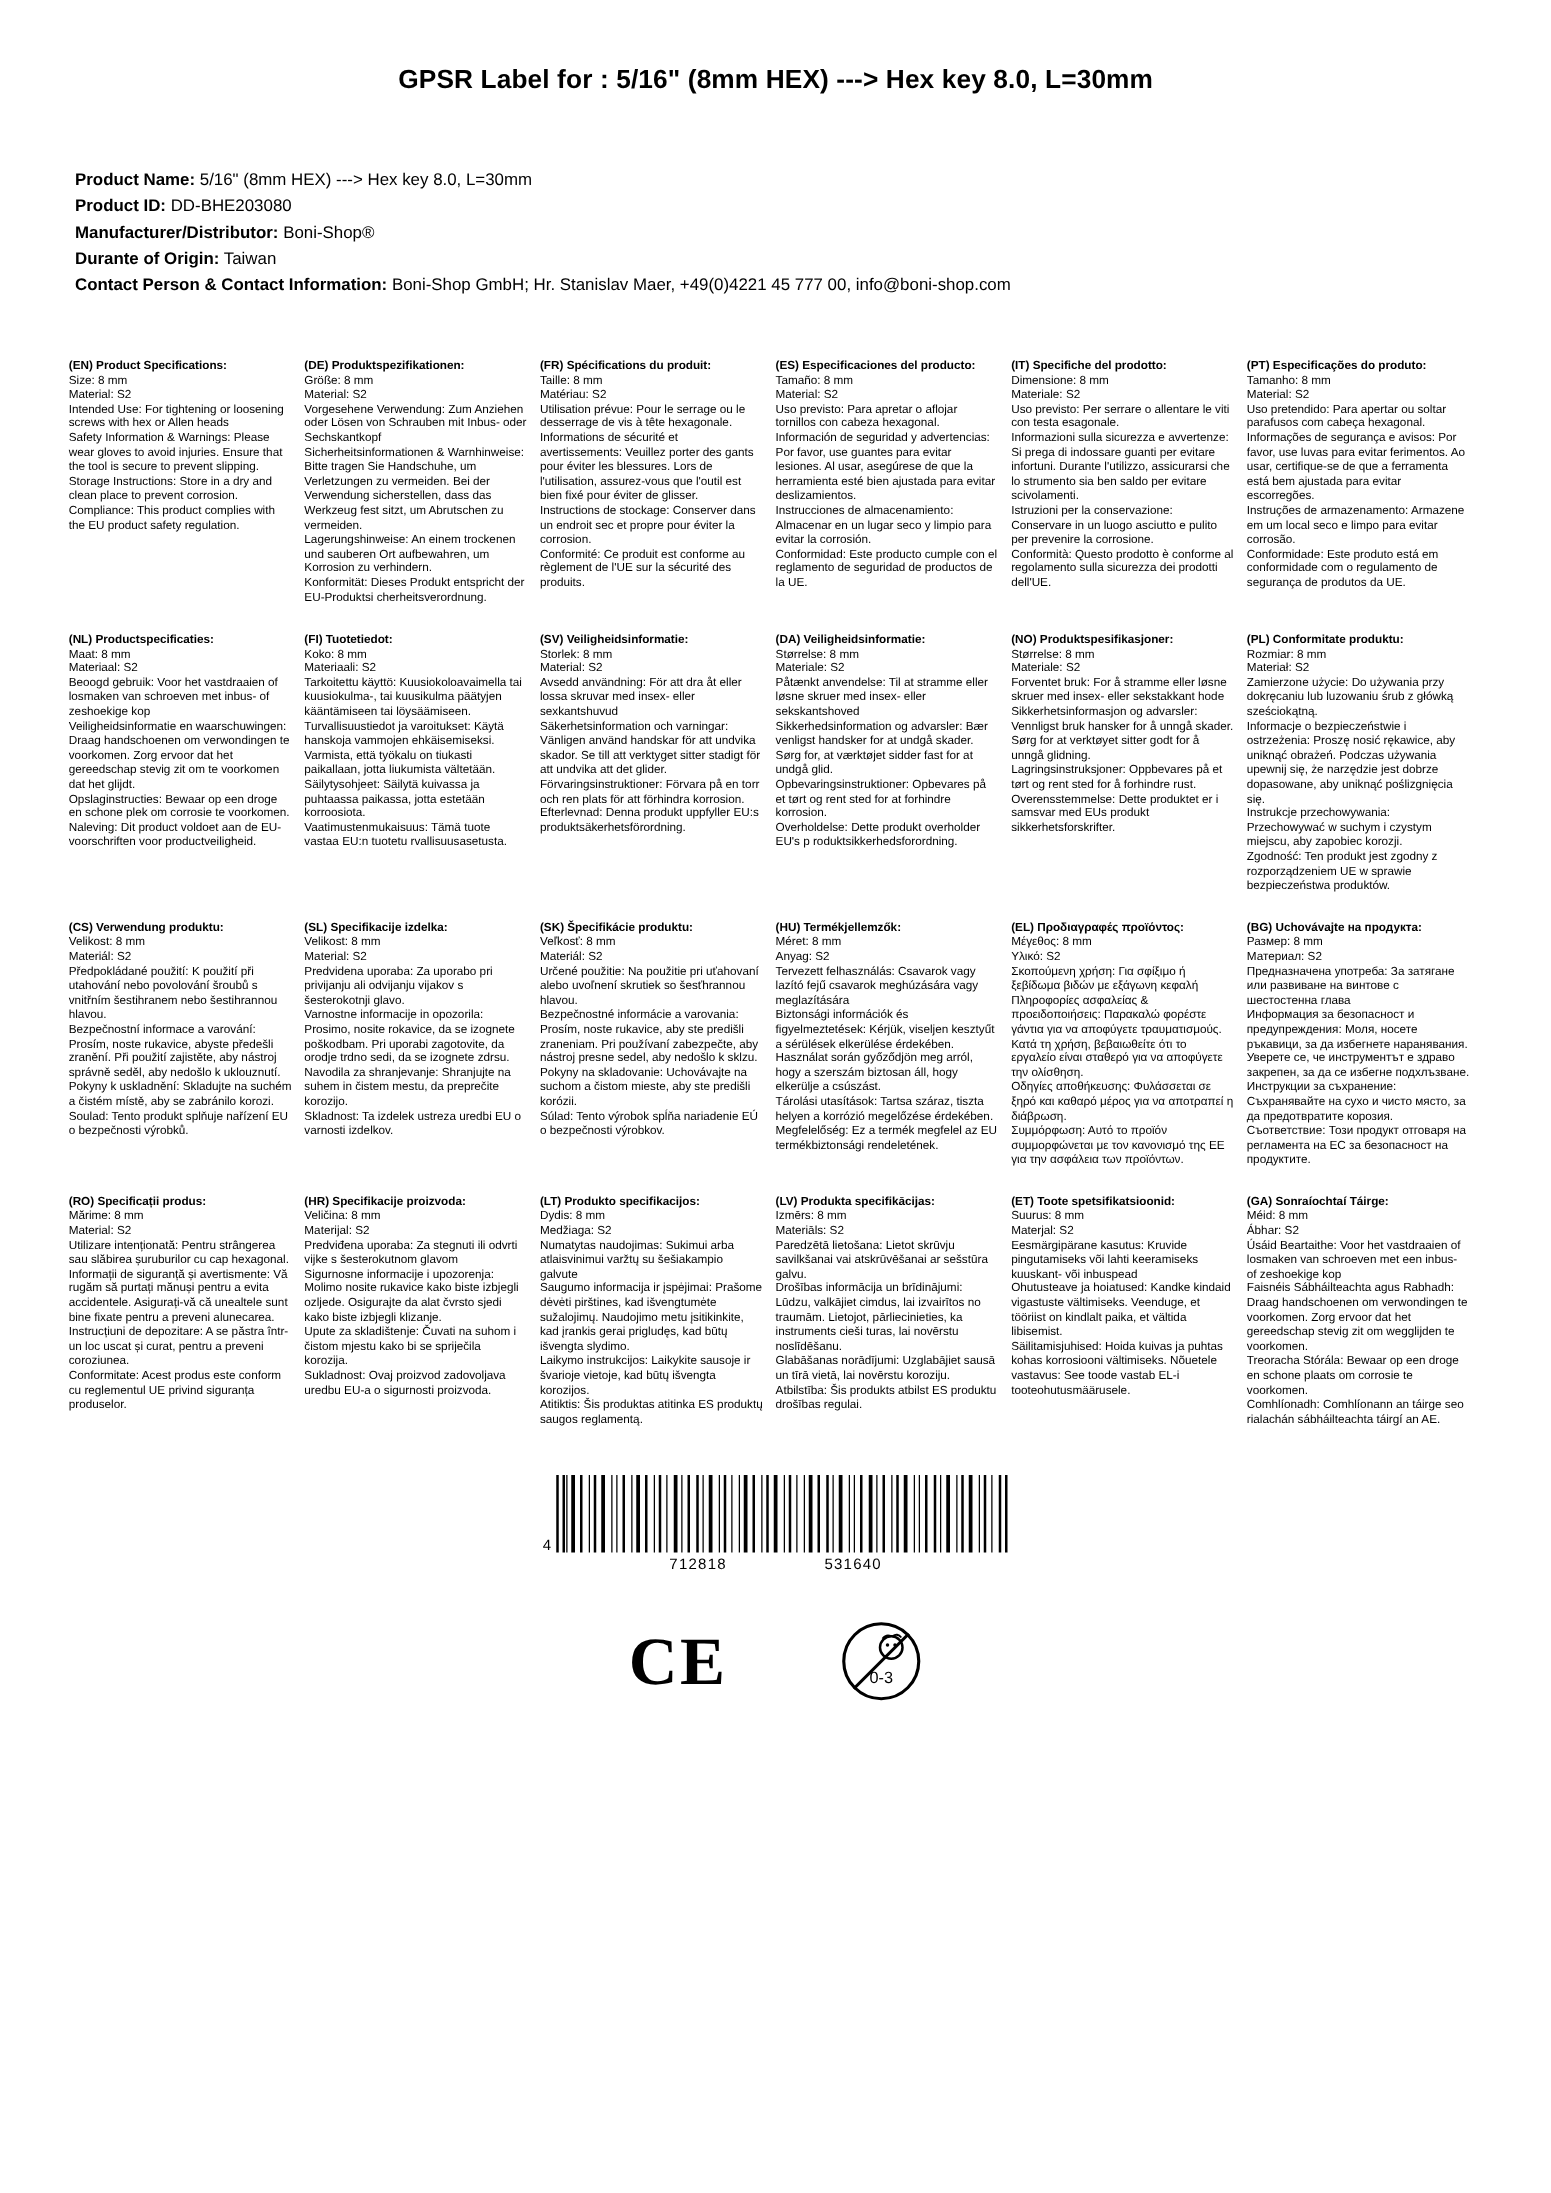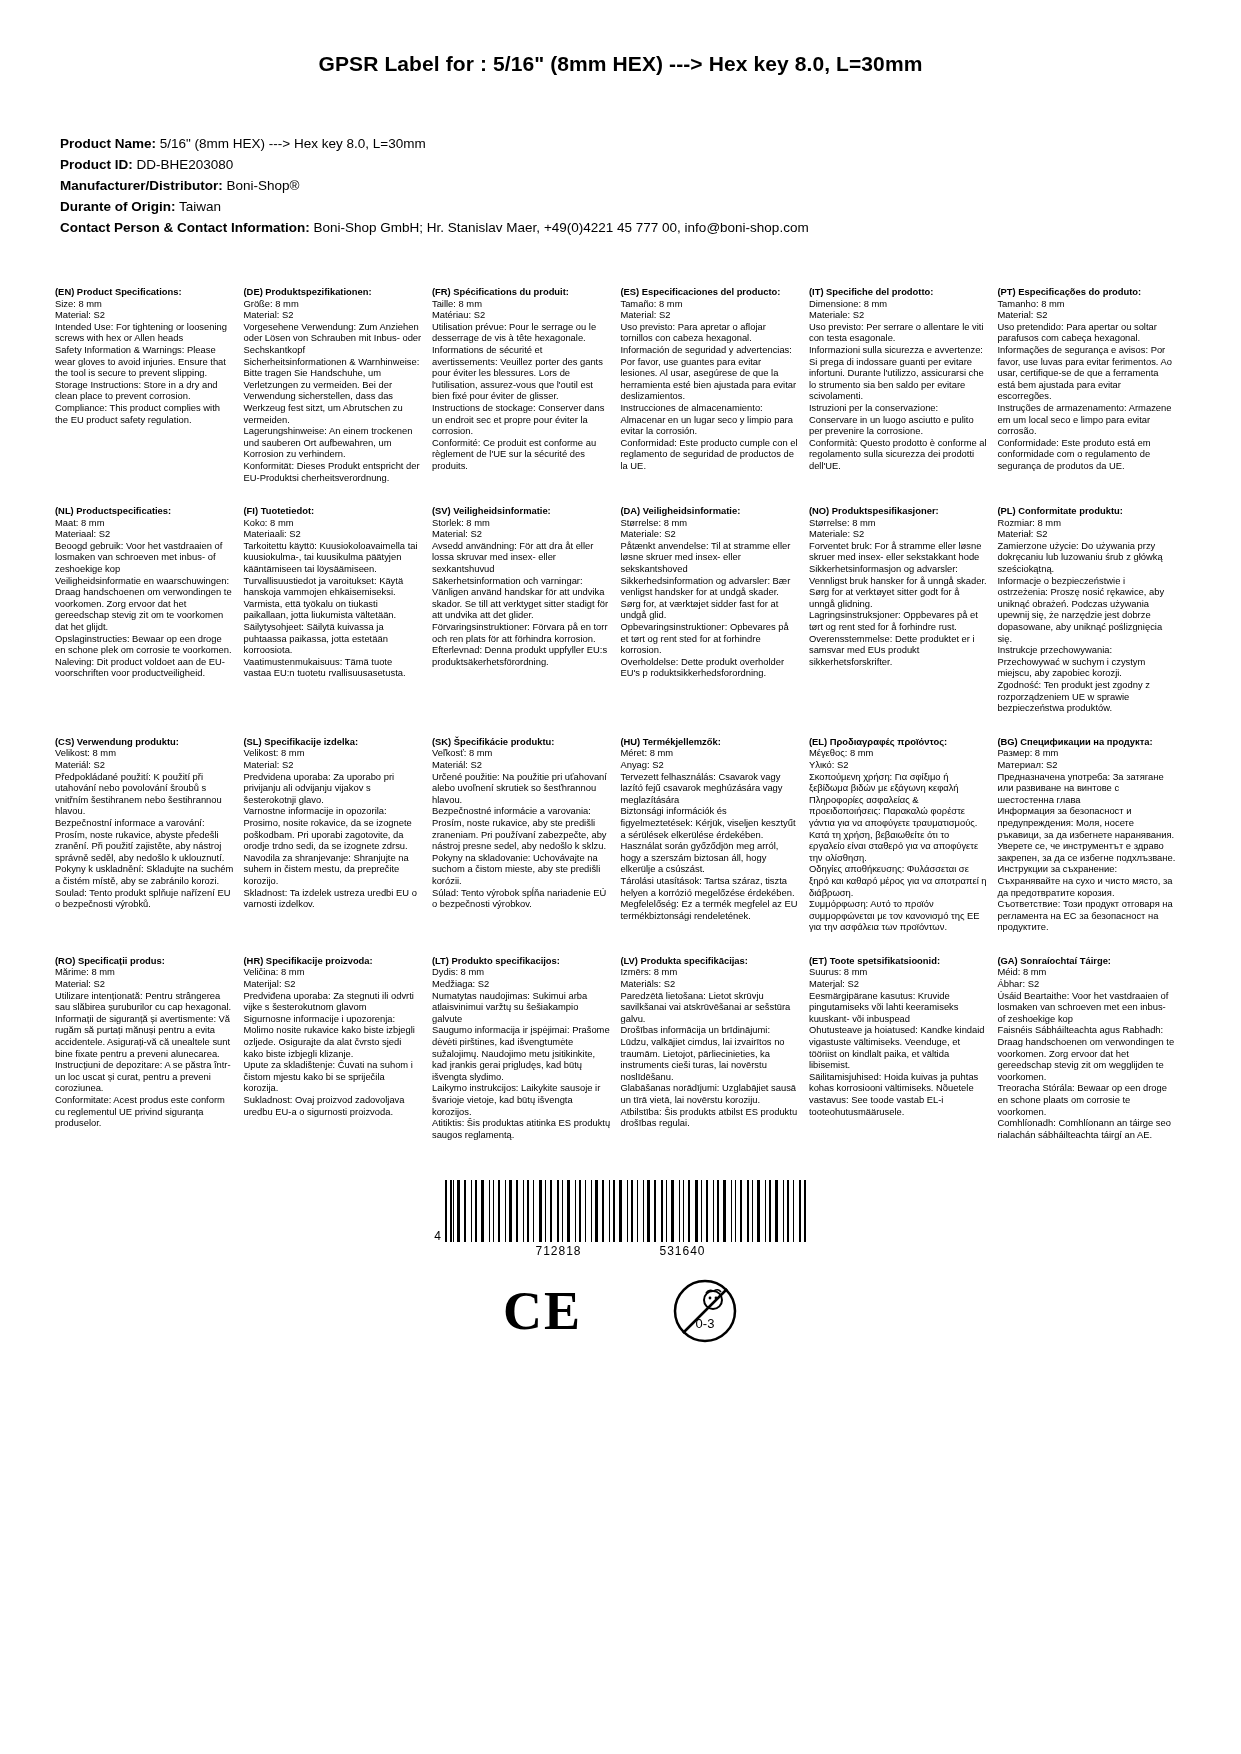--- a/index.html
+++ b/index.html
@@ -98,21 +98,21 @@
   .barcode-nums {
     display: flex;
     justify-content: center;
     width: 300px;
     font-size: 12px;
     margin-top: 2px;
     letter-spacing: 1px;
   }
   .barcode-nums .g1 { margin-right: 78px; }
   .marks {
-    margin-top: 20px;
+    margin-top: 38px;
     display: flex;
     justify-content: center;
     align-items: center;
     gap: 90px;
     padding-bottom: 30px;
   }
   .ce {
     font-family: "Liberation Serif", serif;
     font-size: 54px;
     font-weight: bold;
@@ -311,21 +311,21 @@
       <div class="cell">
         <div class="head">(EL) Προδιαγραφές προϊόντος:</div>
         <div class="line">Μέγεθος: 8 mm
 Υλικό: S2
 Σκοπούμενη χρήση: Για σφίξιμο ή ξεβίδωμα βιδών με εξάγωνη κεφαλή
 Πληροφορίες ασφαλείας &amp; προειδοποιήσεις: Παρακαλώ φορέστε γάντια για να αποφύγετε τραυματισμούς. Κατά τη χρήση, βεβαιωθείτε ότι το εργαλείο είναι σταθερό για να αποφύγετε την ολίσθηση.
 Οδηγίες αποθήκευσης: Φυλάσσεται σε ξηρό και καθαρό μέρος για να αποτραπεί η διάβρωση.
 Συμμόρφωση: Αυτό το προϊόν συμμορφώνεται με τον κανονισμό της ΕΕ για την ασφάλεια των προϊόντων.</div>
       </div>
       <div class="cell">
-        <div class="head">(BG) Спецификации на продукта:</div>
+        <div class="head">(BG) Uchovávajte на продукта:</div>
         <div class="line">Размер: 8 mm
 Материал: S2
 Предназначена употреба: За затягане или развиване на винтове с шестостенна глава
 Информация за безопасност и предупреждения: Моля, носете ръкавици, за да избегнете наранявания. Уверете се, че инструментът е здраво закрепен, за да се избегне подхлъзване.
 Инструкции за съхранение: Съхранявайте на сухо и чисто място, за да предотвратите корозия.
 Съответствие: Този продукт отговаря на регламента на ЕС за безопасност на продуктите.</div>
       </div>
     </div>
 
     <div class="grid-row">

